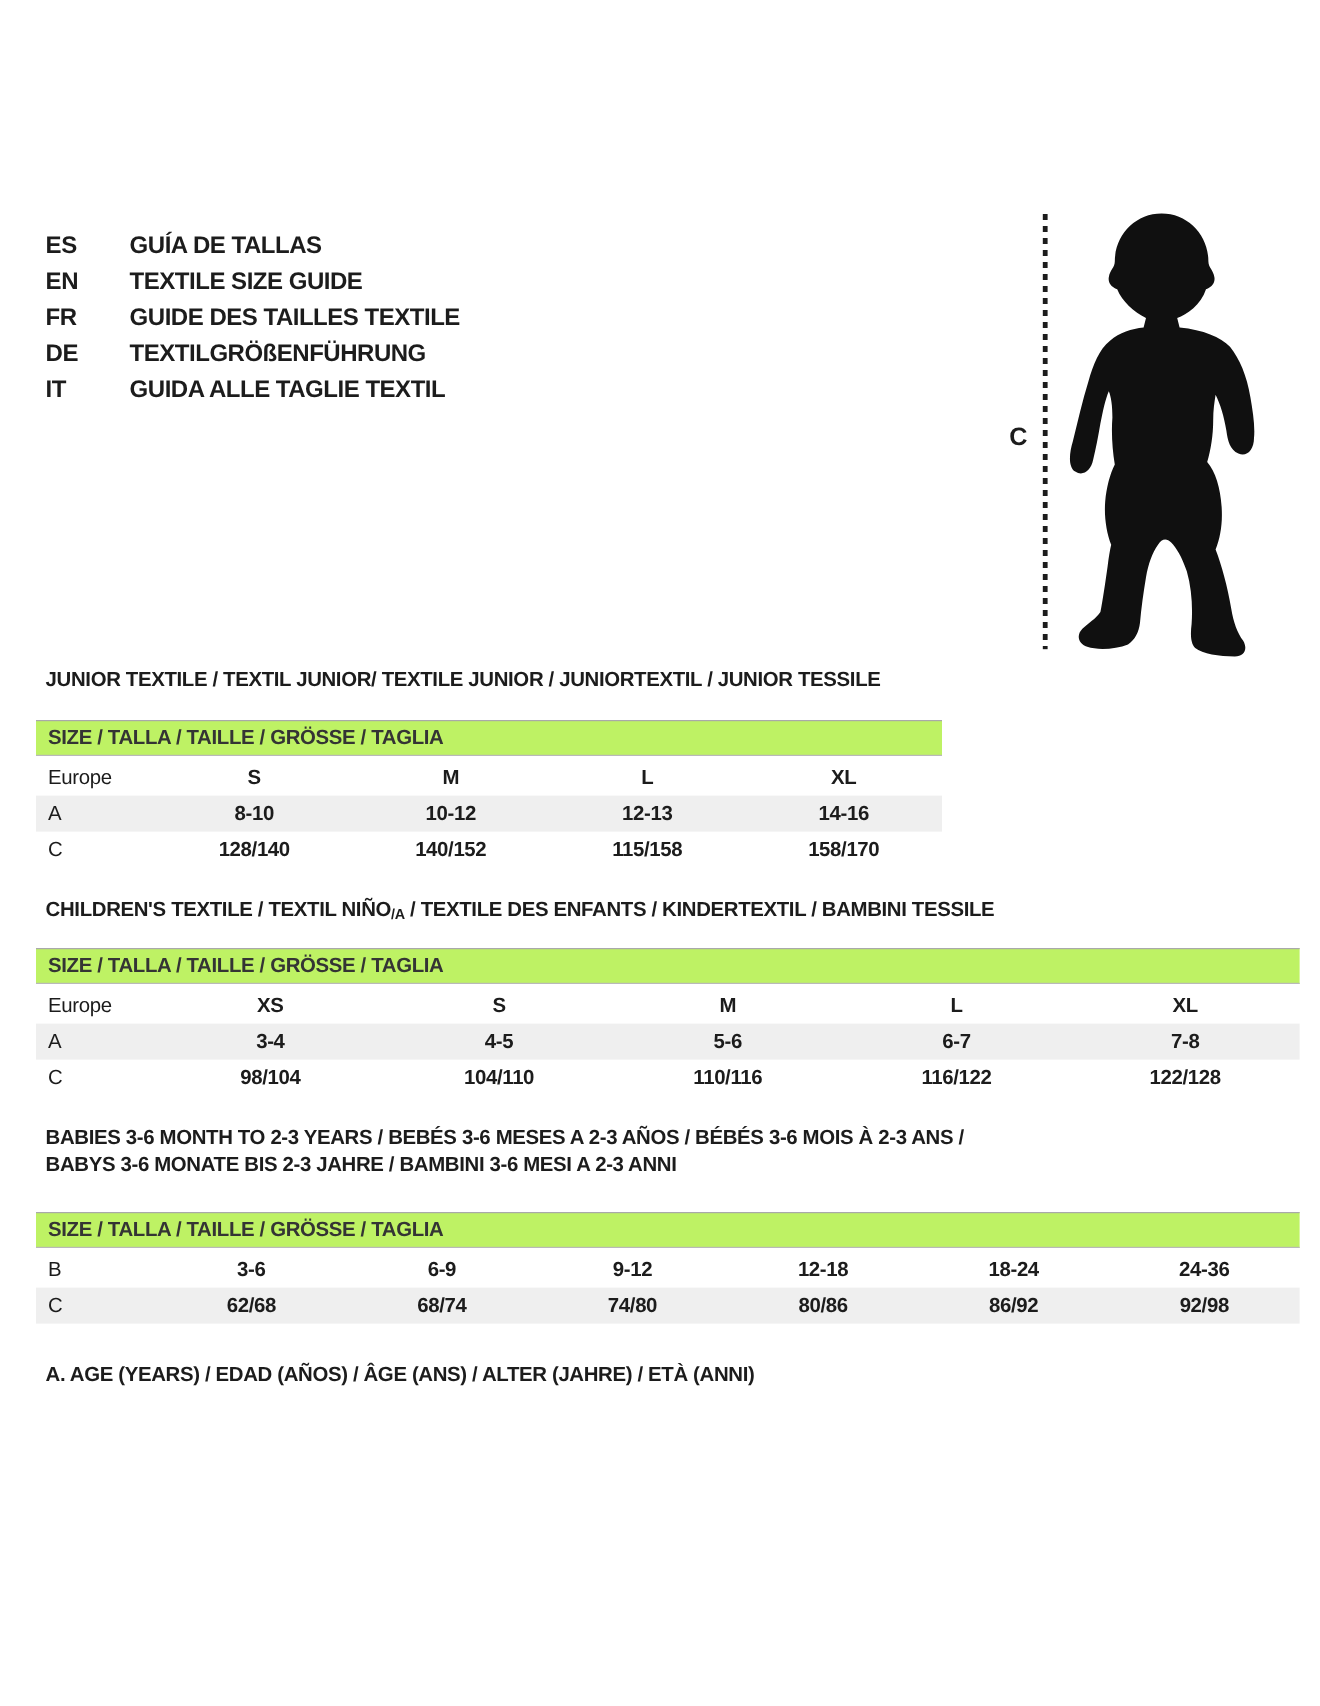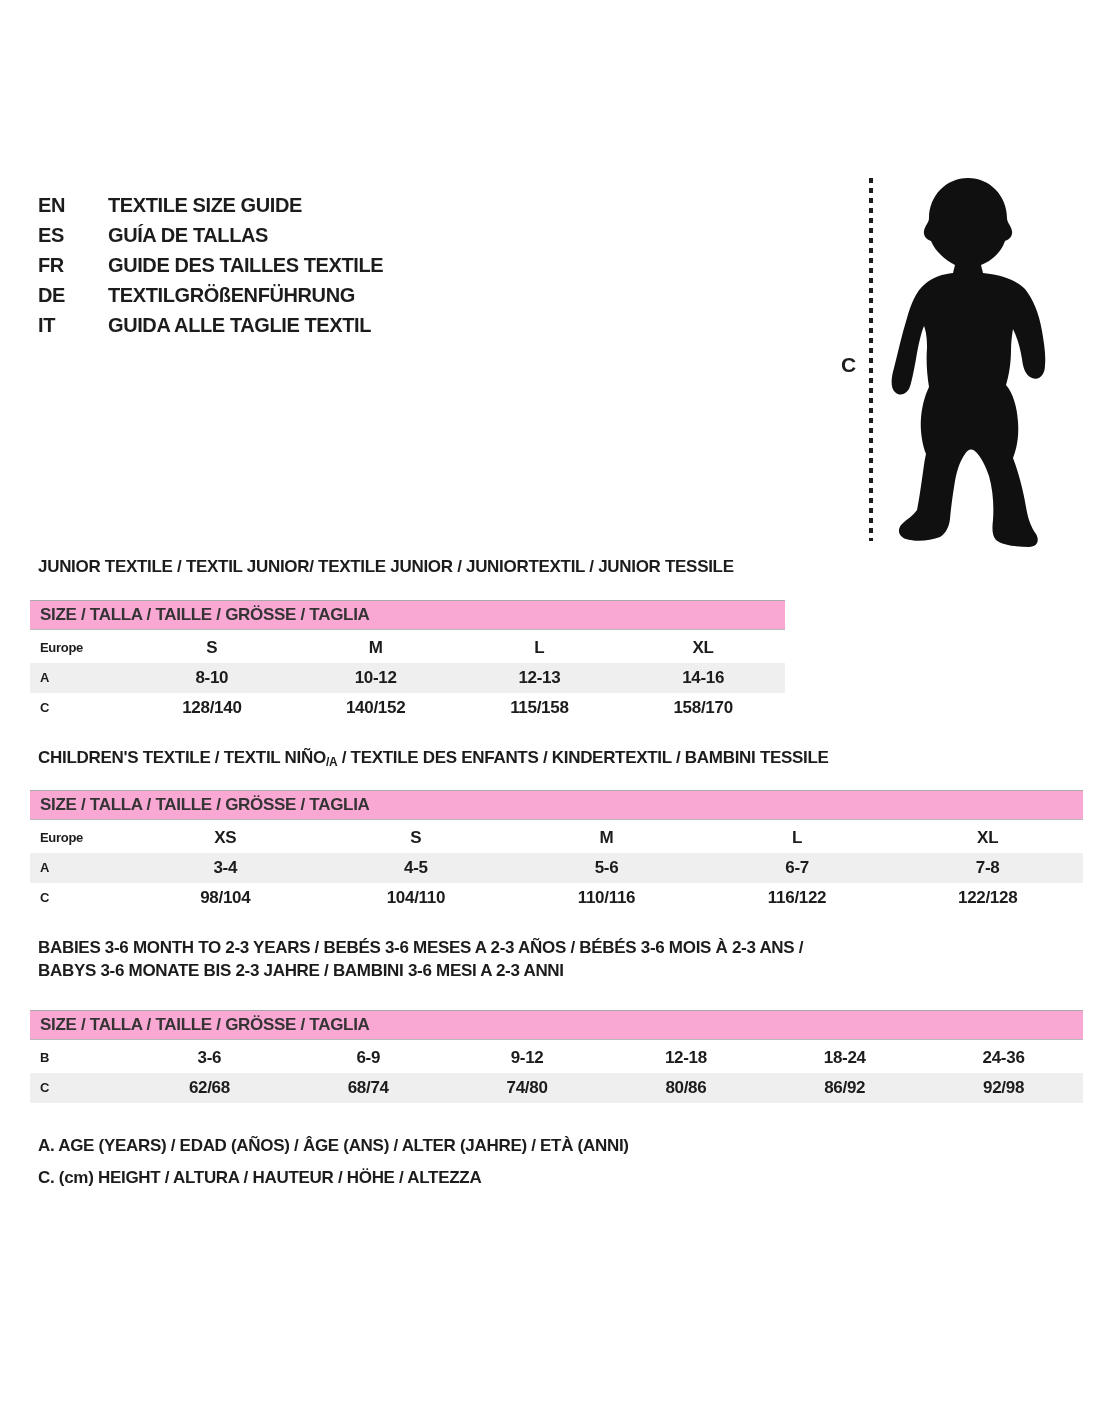--- a/index.html
+++ b/index.html
@@ -46,58 +46,58 @@
     font-size:12px; font-weight:bold; vertical-align:-3px;
   }
 
   
   .table { position:absolute; left:30px; }
   .t1 { top:600px; width:755px; }
   .t2 { top:790px; width:1053px; }
   .t3 { top:1010px; width:1053px; }
   .thead {
     height:30px; line-height:28px;
-    background:#f9a8d4;
+    background:#bef264;
     border-top:1px solid #a9a9a9;
     border-bottom:1px solid #b9b9b9;
     padding-left:10px;
     font-size:17px; font-weight:bold; letter-spacing:-0.3px; color:#343434;
     margin-bottom:3px;
   }
   .trow { display:flex; height:30px; line-height:30px; }
   .trow.shaded { background:#efefef; }
   .tlabel {
     width:100px; padding-left:10px;
-    font-size:13px; font-weight:bold; letter-spacing:-0.3px;
+    font-size:17px; font-weight:normal; letter-spacing:-0.3px;
   }
   .tcell {
     flex:1; text-align:center;
     font-size:17px; font-weight:bold; letter-spacing:-0.3px;
   }
 
   
   .legend { position:absolute; left:38px; top:1130px; }
   .legend-line {
     height:32px; line-height:32px;
     font-size:17px; font-weight:bold; letter-spacing:-0.3px; white-space:nowrap;
   }
 </style>
 </head>
 <body>
 
 <div class="page">
 
   <div class="lang-list">
     <div class="lang-row">
+      <span class="lang-code">ES</span>
+      <span class="lang-label">GUÍA DE TALLAS</span>
+    </div>
+    <div class="lang-row">
       <span class="lang-code">EN</span>
       <span class="lang-label">TEXTILE SIZE GUIDE</span>
-    </div>
-    <div class="lang-row">
-      <span class="lang-code">ES</span>
-      <span class="lang-label">GUÍA DE TALLAS</span>
     </div>
     <div class="lang-row">
       <span class="lang-code">FR</span>
       <span class="lang-label">GUIDE DES TAILLES TEXTILE</span>
     </div>
     <div class="lang-row">
       <span class="lang-code">DE</span>
       <span class="lang-label">TEXTILGRÖßENFÜHRUNG</span>
     </div>
     <div class="lang-row">
@@ -237,16 +237,15 @@
       <span class="tcell">68/74</span>
       <span class="tcell">74/80</span>
       <span class="tcell">80/86</span>
       <span class="tcell">86/92</span>
       <span class="tcell">92/98</span>
     </div>
   </div>
 
   <div class="legend">
     <div class="legend-line">A. AGE (YEARS) / EDAD (AÑOS) / ÂGE (ANS) / ALTER (JAHRE) / ETÀ (ANNI)</div>
-    <div class="legend-line">C. (cm) HEIGHT / ALTURA / HAUTEUR / HÖHE / ALTEZZA</div>
   </div>
 
 </div>
 
 </body></html>

